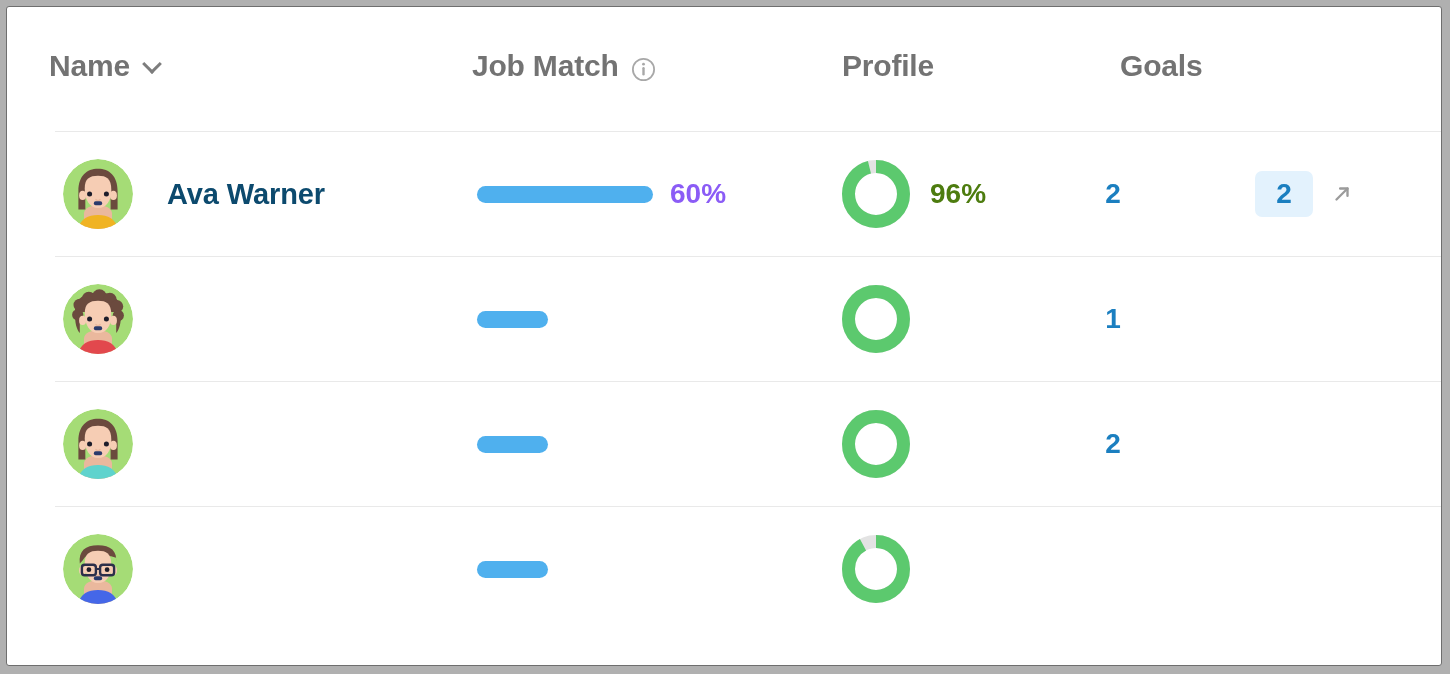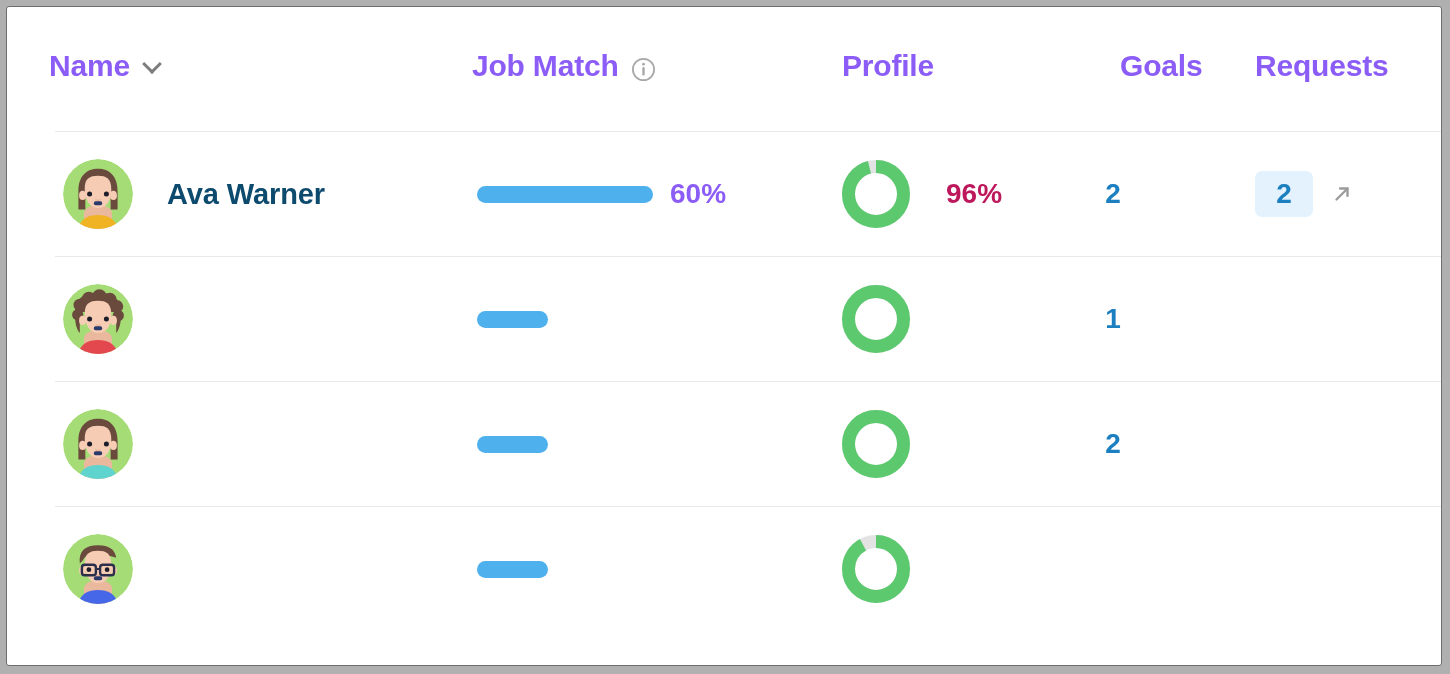--- a/index.html
+++ b/index.html
@@ -29,21 +29,21 @@
   
   .thead {
     position: relative;
     height: 124px;
   }
   .th {
     position: absolute;
     top: 40px;
     font-size: 30px;
     font-weight: 600;
-    color: #8b5cf6;
+    color: #737373;
     letter-spacing: -0.2px;
     white-space: nowrap;
     display: flex;
     align-items: center;
     height: 38px;
   }
   .th-name      { left: 42px; }
   .th-jobmatch  { left: 465px; }
   .th-profile   { left: 835px; }
   .th-goals     { left: 1113px; }
@@ -138,22 +138,22 @@
   }
 
   .donut {
     width: 72px;
     height: 72px;
     flex: 0 0 auto;
   }
   .profile-pct {
     font-size: 28px;
     font-weight: 700;
-    color: #be185d;
-    margin-left: 34px;
+    color: #4d7c0f;
+    margin-left: 18px;
     white-space: nowrap;
   }
 
   .goalnum {
     font-size: 28px;
     font-weight: 700;
     color: #1b7fc0;
   }
 
   .req-badge {
@@ -199,23 +199,20 @@
     </div>
 
     <div class="th th-profile">
       <span>Profile</span>
     </div>
 
     <div class="th th-goals">
       <span>Goals</span>
     </div>
 
-    <div class="th th-requests">
-      <span>Requests</span>
-    </div>
   </div>
 
   <div id="tbody">
       <div class="row">
     <div class="row-inner">
       <div class="cell c-avatar">
         <span class="avatar"><svg viewBox="0 0 100 100" width="70" height="70">
     <circle cx="50" cy="50" r="50" fill="#a5dc76"></circle>
     <path d="M30 78 C30 70 40 66 50 66 C60 66 70 70 70 78 L70 100 L30 100 Z" fill="#eab89d"></path>
     <path d="M22 100 C24 86 36 80 50 80 C64 80 76 86 78 100 Z" fill="#f0b323"></path>

